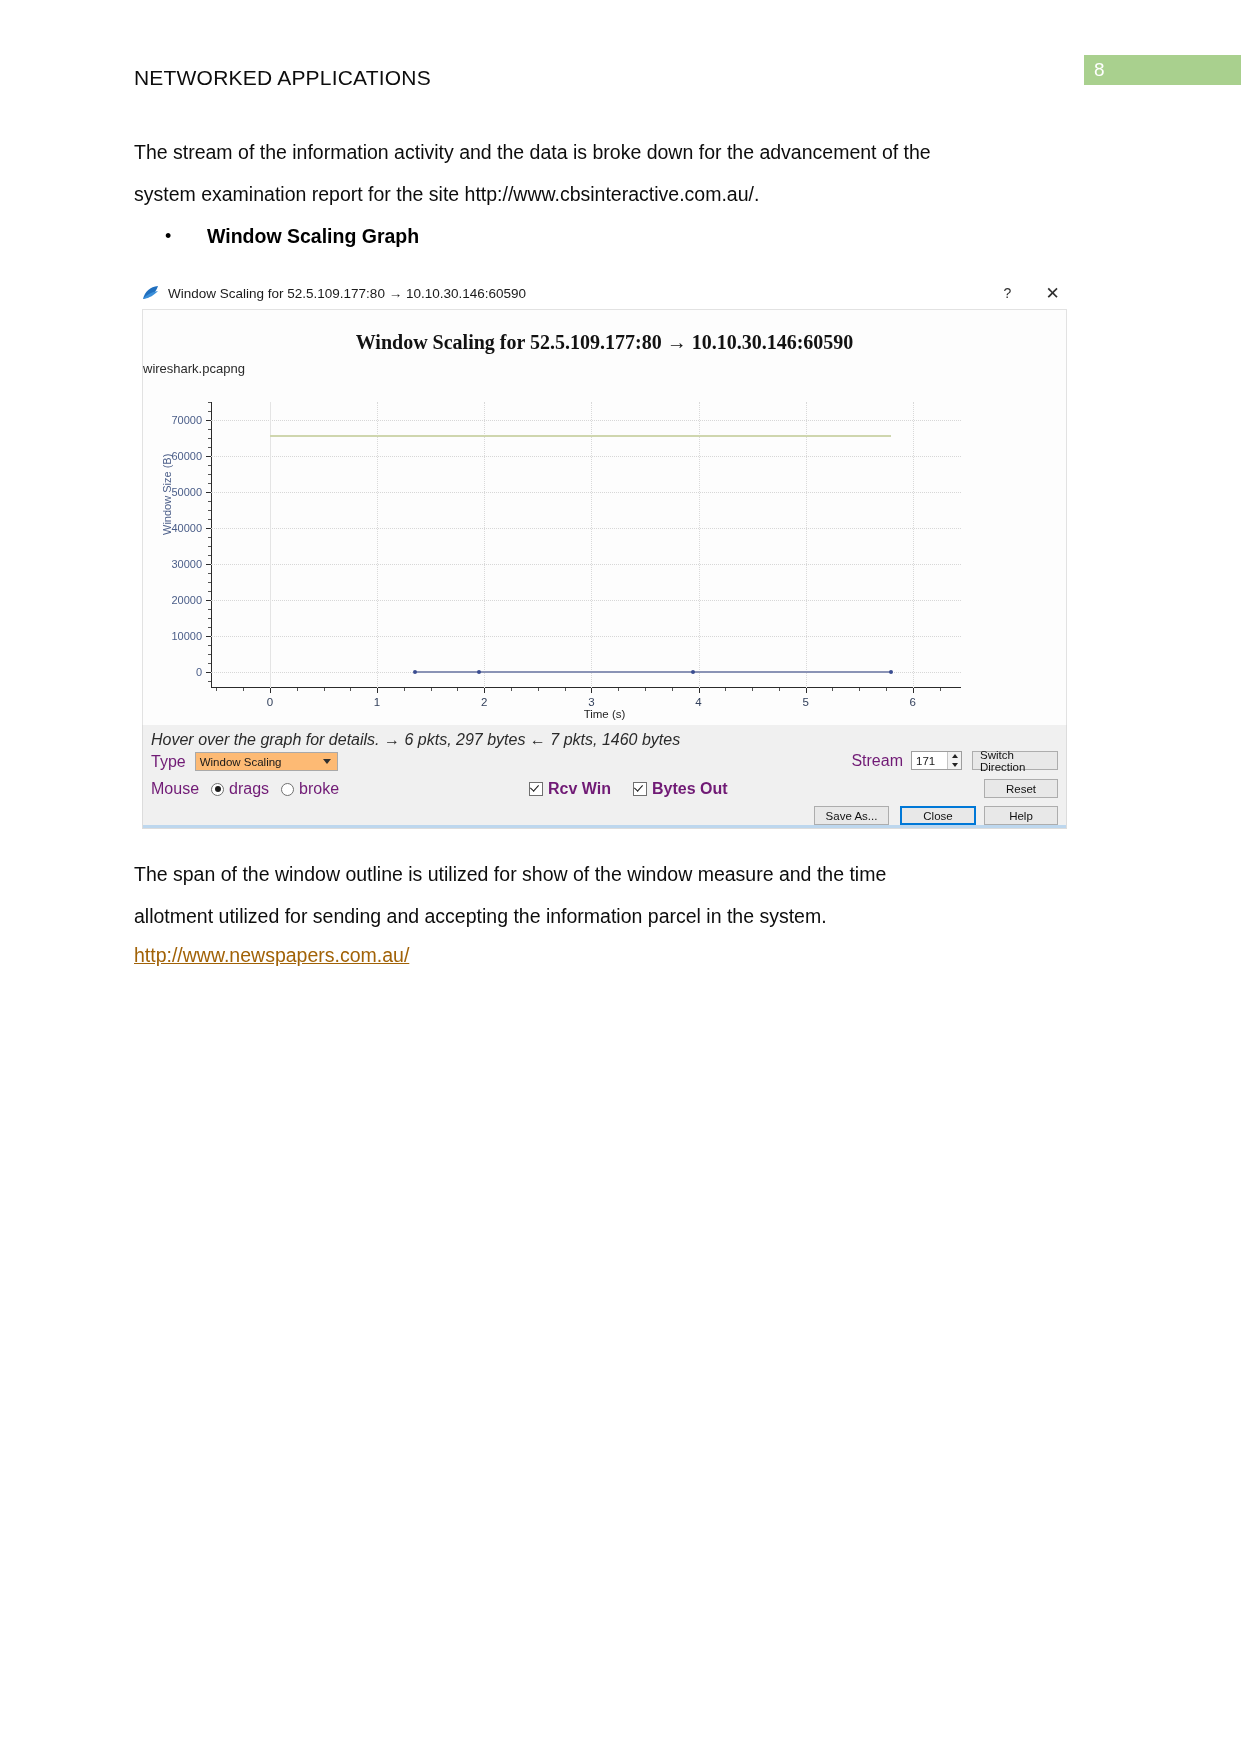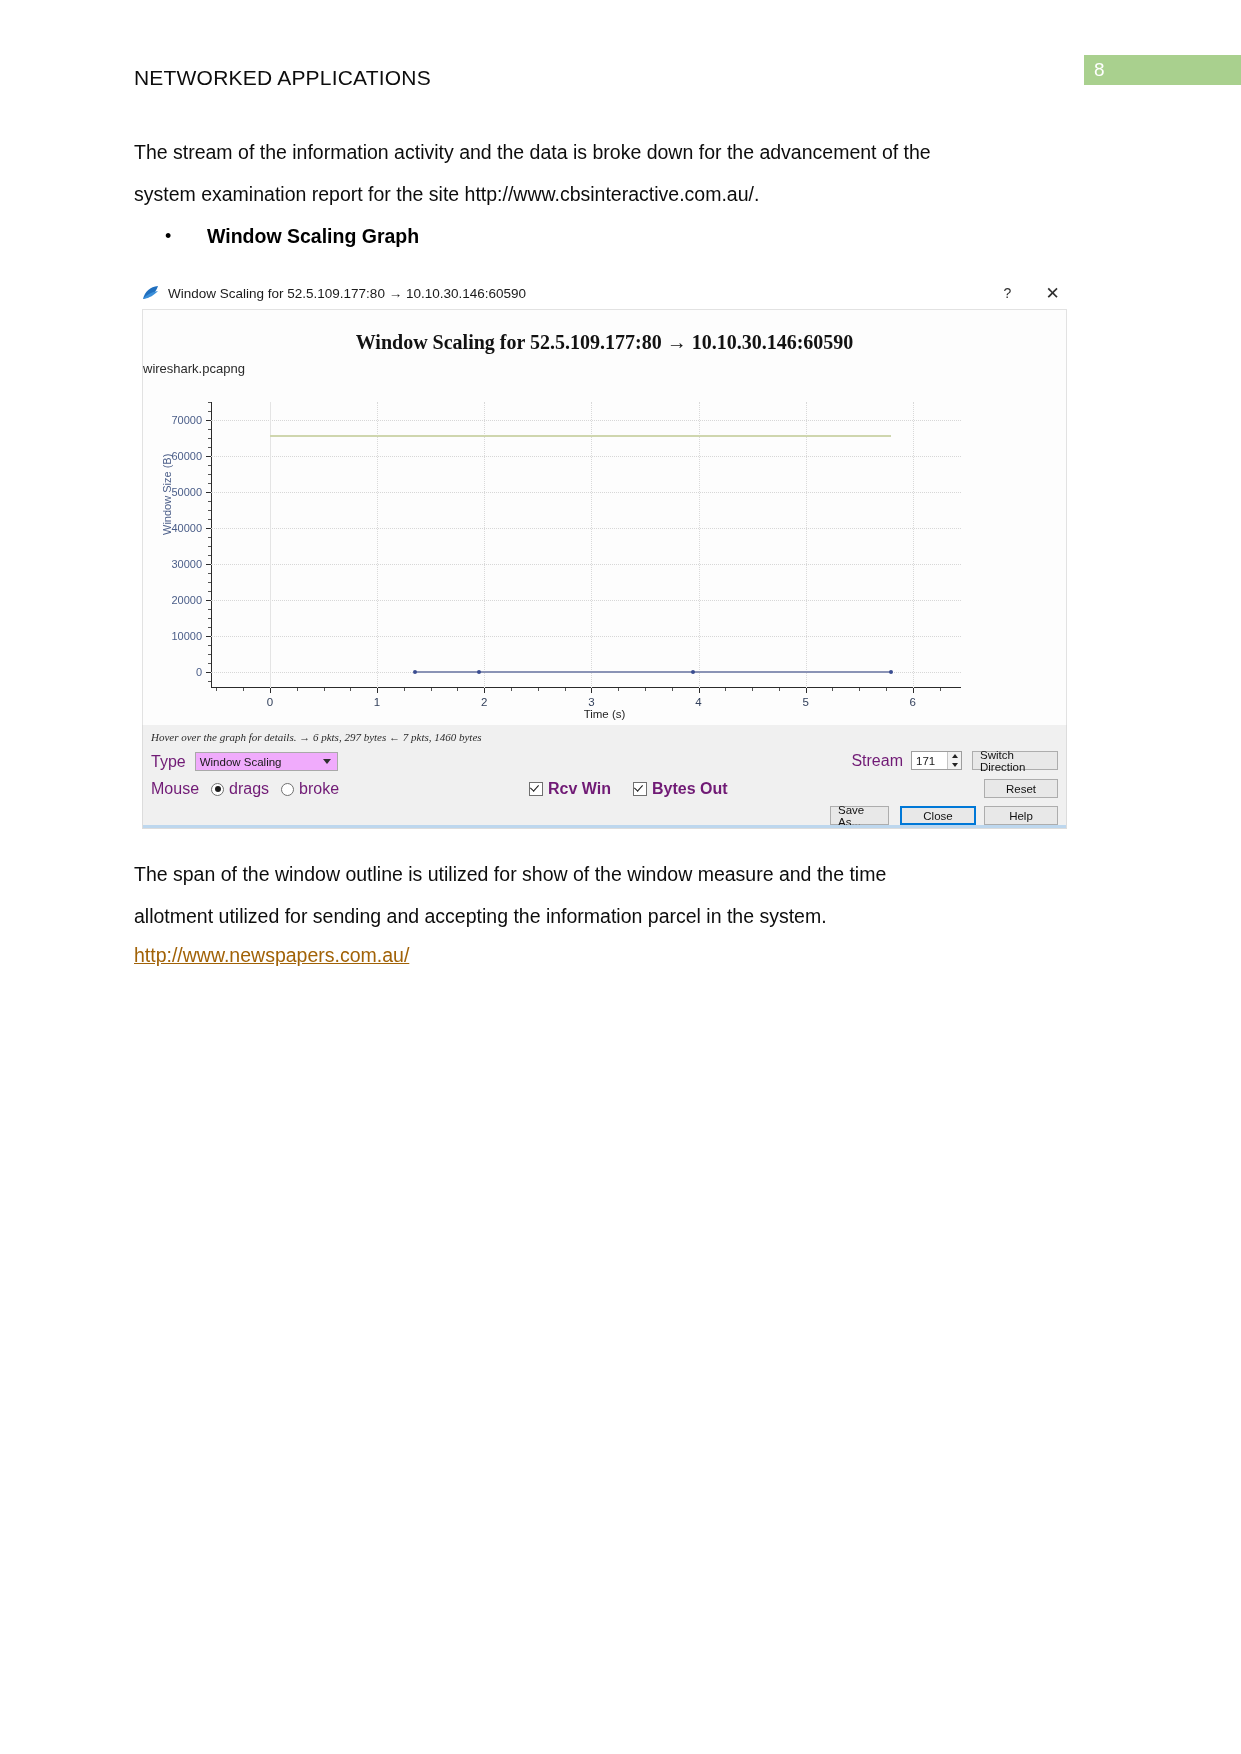--- a/index.html
+++ b/index.html
@@ -265,39 +265,38 @@
     border-top: none;
     height: 104px;
     box-sizing: border-box;
     font-size: 12px;
     color: #181818;
   }
   .hover-hint {
     position: absolute;
     left: 8px;
     top: 6px;
-    font-size: 11px;
+    font-size: 16px;
     font-style: italic;
     color: #2a2a2a;
     white-space: nowrap;
-    font-family: Liberation Serif, serif;
   }
   .row-type {
     position: absolute;
     left: 8px;
     top: 27px;
     display: flex;
     align-items: center;
   }
   .lbl { font-size: 16px; color: #701a75; }
   .combo {
     margin-left: 9px;
     width: 143px;
     height: 19px;
-    background: #f0abfc;
+    background: #fdba74;
     border: 1px solid #a9a9a9;
     display: flex;
     align-items: center;
     padding: 0 4px;
     box-sizing: border-box;
     font-size: 11.5px;
     position: relative;
   }
   .combo .caret {
     position: absolute;
@@ -404,21 +403,21 @@
     display: flex;
     align-items: center;
     justify-content: center;
     font-size: 11.5px;
     color: #111;
     box-sizing: border-box;
     padding: 0 7px;
   }
   .btn-switch { position: absolute; right: 8px; top: 26px; width: 86px; }
   .btn-reset  { position: absolute; right: 8px; top: 54px; width: 74px; }
-  .btn-saveas { position: absolute; right: 177px; top: 81px; width: 59px; }
+  .btn-saveas { position: absolute; right: 177px; top: 81px; width: 75px; }
   .btn-close  { position: absolute; right: 90px; top: 81px; width: 76px;
                 border: 2px solid #0078d7; background: #e8e8e8; }
   .btn-help   { position: absolute; right: 8px; top: 81px; width: 74px; }
   .ws-footline {
     position: absolute;
     left: 0; right: 0;
     bottom: 0;
     height: 3px;
     background: #bdd7ee;
   }

